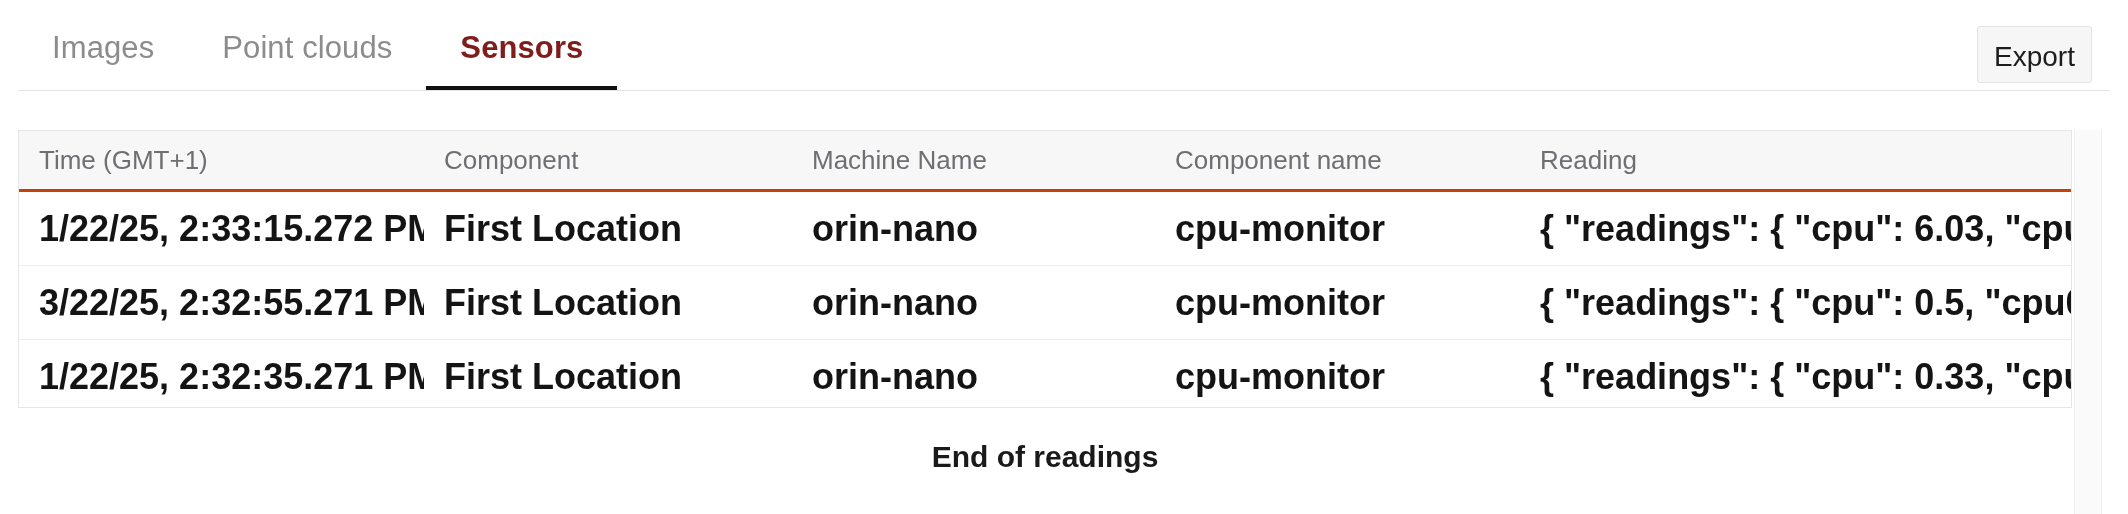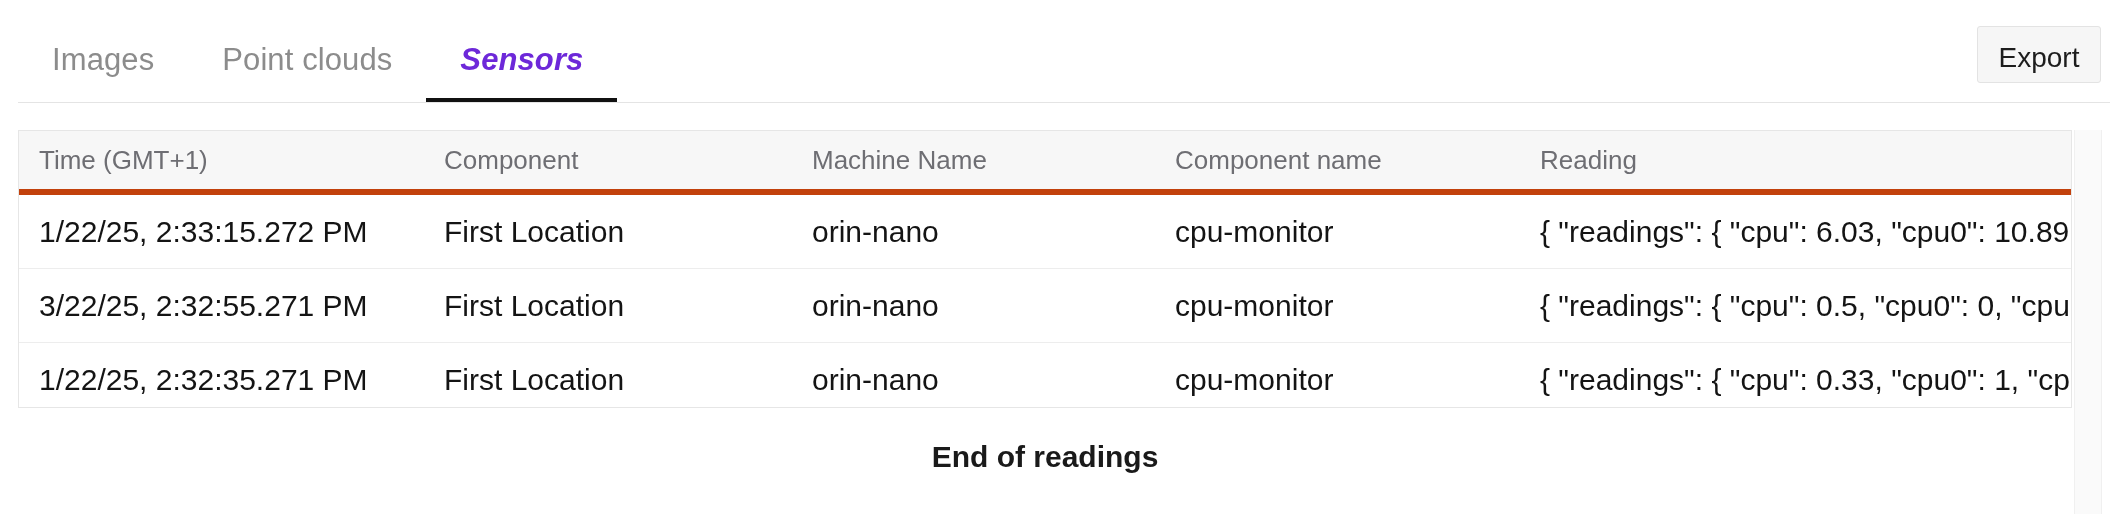--- a/index.html
+++ b/index.html
@@ -13,21 +13,21 @@
     font-family: "Liberation Sans", sans-serif;
     color: #1a1a1a;
     overflow: hidden;
     position: relative;
   }
 
   
   .tabbar {
     position: absolute;
     left: 0;
-    top: 16px;
+    top: 4px;
     width: 1943px;
     height: 88px;
   }
   .tabbar-border {
     position: absolute;
     left: 18px;
     top: 86px;
     width: 2092px;
     height: 1px;
     background: #e4e4e4;
@@ -49,53 +49,52 @@
     font-size: 31px;
     color: #8c8c8c;
     font-weight: 400;
     letter-spacing: 0.1px;
     cursor: pointer;
     padding: 0 34px;
     box-sizing: border-box;
     white-space: nowrap;
   }
   .tab.active {
-    color: #6d28d9;
+    color: #7f1d1d;
     font-weight: 700;
-    font-style: italic;
   }
   .tab.active::after {
     content: "";
     position: absolute;
     left: 0;
     right: 0;
     bottom: 2px;
     height: 4px;
     background: #111111;
   }
 
   
   .export-btn {
     position: absolute;
     left: 1977px;
     top: 26px;
-    width: 124px;
+    width: 115px;
     height: 57px;
     background: #f6f6f6;
     border: 1px solid #e3e3e3;
     border-radius: 3px;
     box-sizing: border-box;
     font-family: "Liberation Sans", sans-serif;
     font-size: 28px;
     color: #1d1d1d;
     display: flex;
-    align-items: flex-end;
+    align-items: flex-start;
     justify-content: center;
     cursor: pointer;
-    padding: 8px;
+    padding: 14px;
   }
 
   
   .table-wrap {
     position: absolute;
     left: 18px;
     top: 130px;
     width: 2054px;
     height: 278px;
     border: 1px solid #e6e6e6;
@@ -113,28 +112,28 @@
     background: #f7f7f7;
   }
   .data-table th {
     text-align: left;
     font-size: 26px;
     font-weight: 400;
     color: #6e6e73;
     padding: 0;
     height: 58px;
     vertical-align: middle;
-    border-bottom: 6px solid #c2410c;
+    border-bottom: 3px solid #c2410c;
     white-space: nowrap;
     overflow: hidden;
   }
   .data-table td {
     text-align: left;
-    font-size: 30px;
-    font-weight: 400;
+    font-size: 36px;
+    font-weight: 700;
     color: #141414;
     padding: 0;
     height: 73px;
     vertical-align: middle;
     border-bottom: 1px solid #ededed;
     white-space: nowrap;
     overflow: hidden;
   }
   .data-table tbody tr:last-child td {
     border-bottom: none;

